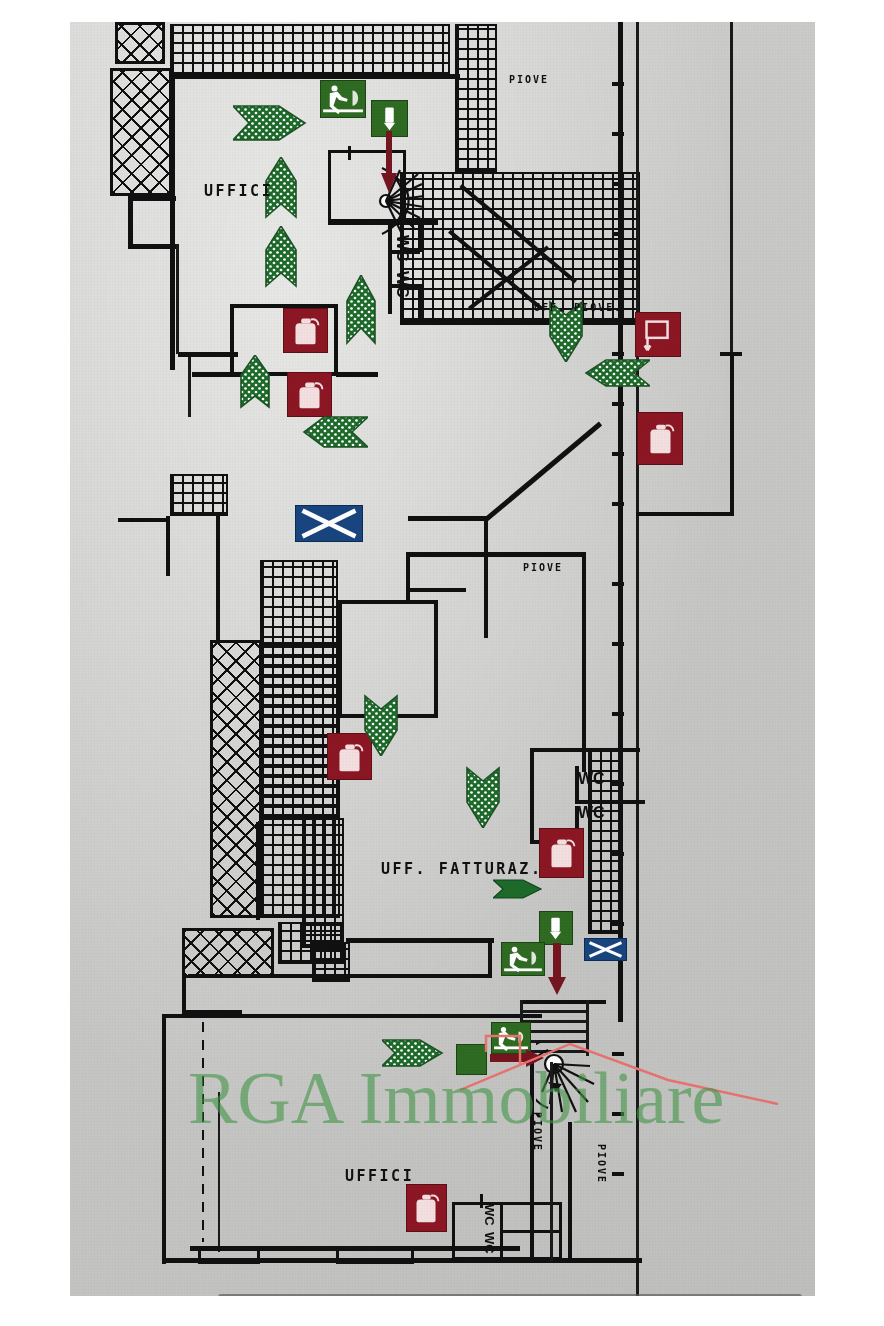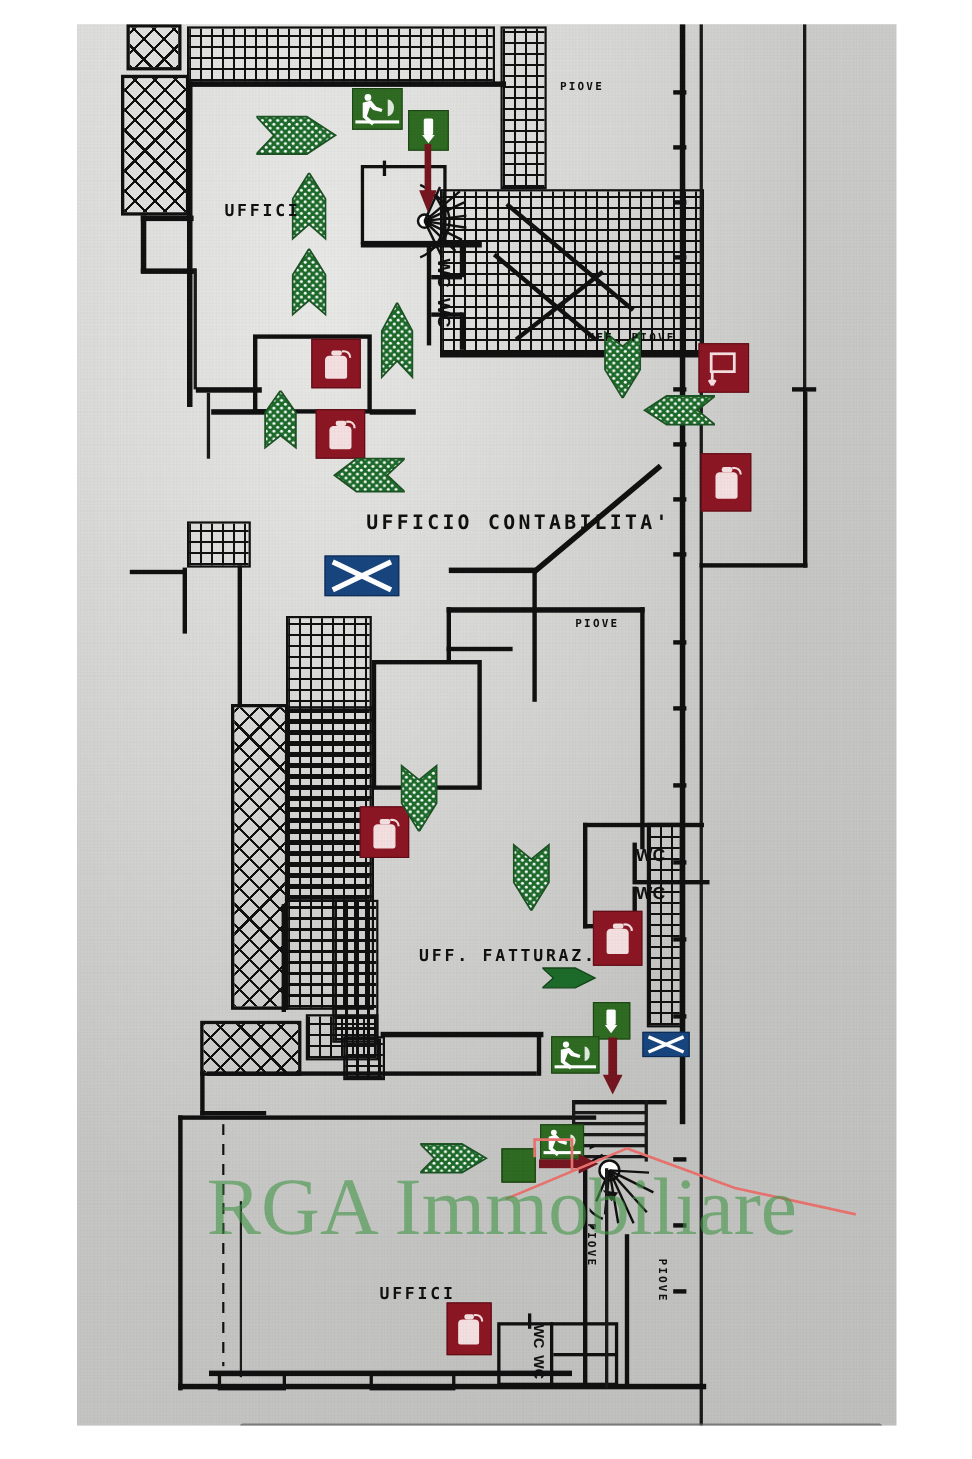--- a/index.html
+++ b/index.html
@@ -474,21 +474,20 @@
       <path d="M54,9 L36,0 L36,18 Z"></path>
         </g>
       </svg>
   </div>
 
   <div class="sign green" style="left:386px;top:1022px;width:31px;height:31px;"></div>
 
   <div class="lab med" style="left:134px;top:160px;">UFFICI</div>
   <div class="lab sml" style="left:439px;top:52px;">PIOVE</div>
   <div class="lab sml" style="left:464px;top:280px;">UFF. PIOVE.</div>
-  <div class="lab big" style="left:263px;top:443px;">UFFICIO CONTABILITA'</div>
   <div class="lab sml" style="left:453px;top:540px;">PIOVE</div>
   <div class="lab med" style="left:311px;top:838px;">UFF. FATTURAZ.</div>
   <div class="lab med" style="left:275px;top:1145px;">UFFICI</div>
 
   <div class="lab wc vert" style="left:341px;top:213px;">WC</div>
   <div class="lab wc vert" style="left:341px;top:249px;">WC</div>
   <div class="lab wc" style="left:508px;top:748px;">WC</div>
   <div class="lab wc" style="left:508px;top:782px;">WC</div>
   <div class="lab wc vert" style="left:427px;top:1182px;font-size:13px;">WC</div>
   <div class="lab wc vert" style="left:427px;top:1210px;font-size:13px;">WC</div>

